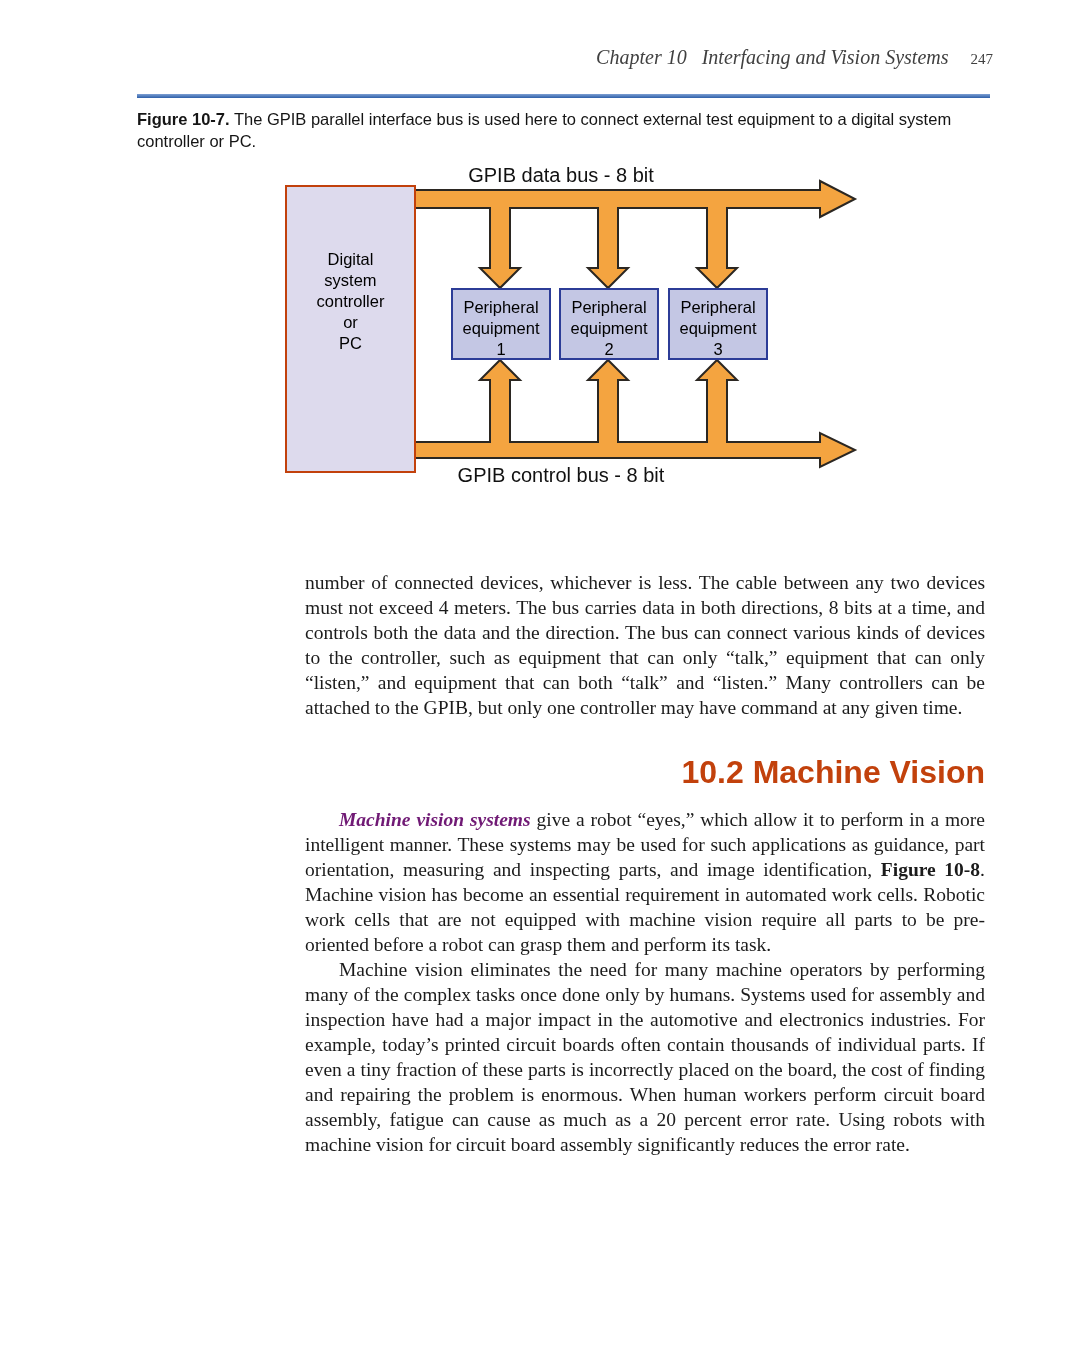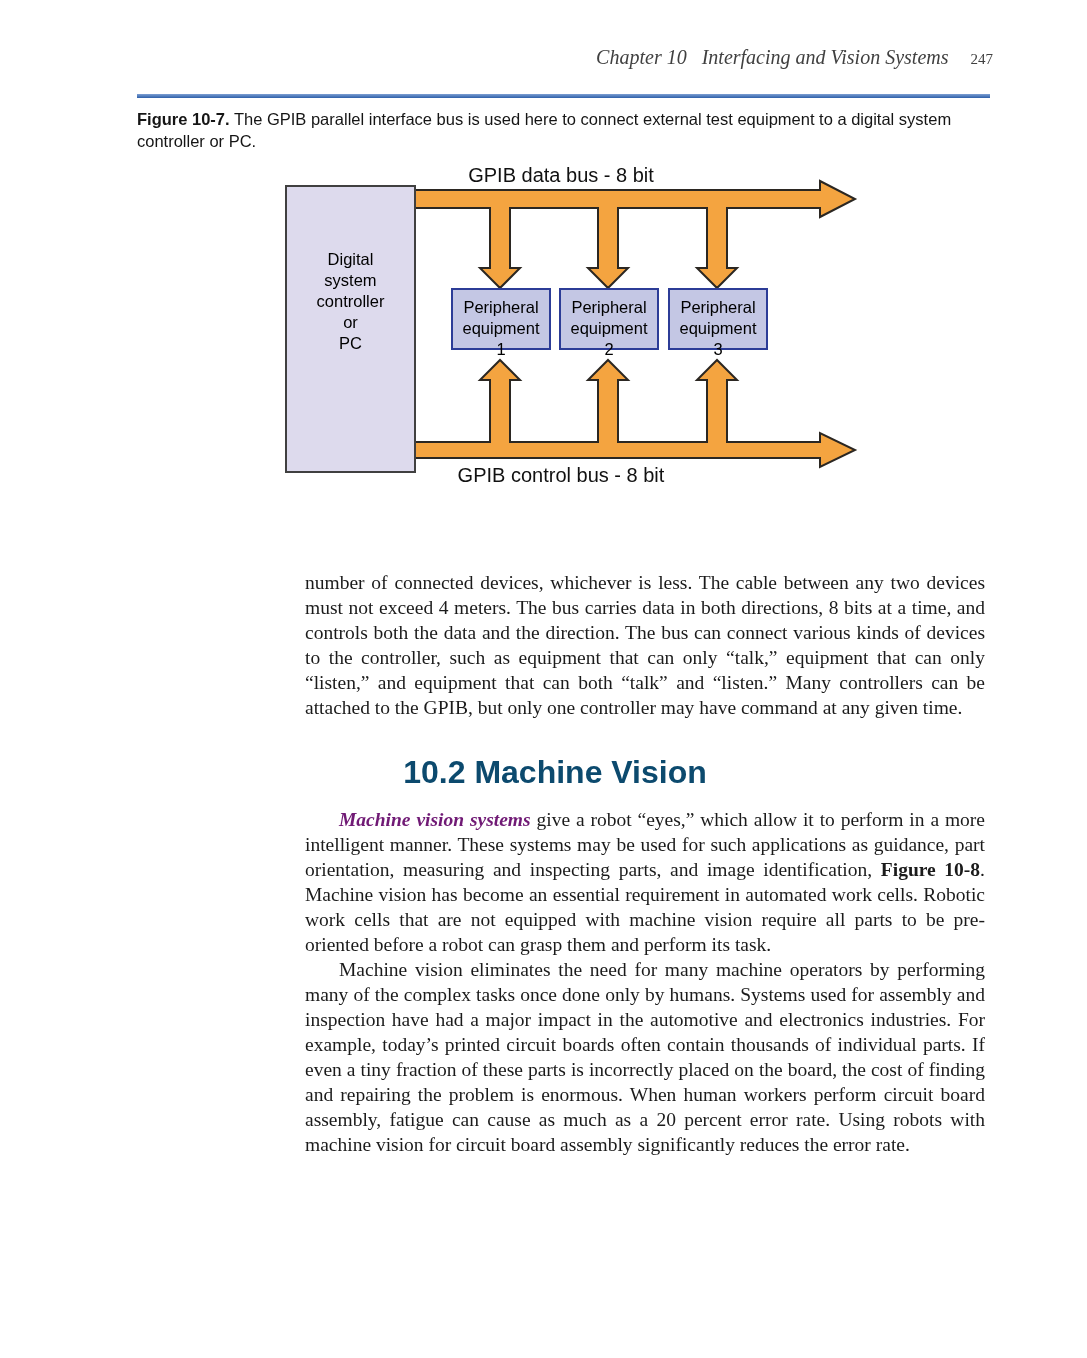--- a/index.html
+++ b/index.html
@@ -19,37 +19,37 @@
   .figure-caption{left:137px;top:108px;width:828px;
       font-family:"Liberation Sans",sans-serif;font-size:16.5px;line-height:22px;color:#151515;}
   .figure-caption .cap-label{font-weight:bold;}
 
   
   .bus-svg{left:270px;top:150px;}
   .node-box{box-sizing:border-box;display:flex;flex-direction:column;align-items:center;
       font-family:"Liberation Sans",sans-serif;font-size:16.5px;line-height:21px;color:#000;
       text-align:center;}
   .controller-box{left:285px;top:185px;width:131px;height:288px;
-      background:#dddaed;border:2px solid #404040;padding-top:62px;}
-  .periph-box{top:288px;width:100px;height:62px;
+      background:#dddaed;border:2px solid #c2410c;padding-top:62px;}
+  .periph-box{top:288px;width:100px;height:72px;
       background:#c4c7e4;border:2px solid #2c3c97;padding-top:7px;}
   .periph-1{left:451px;} .periph-2{left:559px;} .periph-3{left:668px;}
   .bus-label{left:430px;width:262px;text-align:center;
       font-family:"Liberation Sans",sans-serif;font-size:20px;color:#111;}
   .data-bus-label{top:164px;}
   .control-bus-label{top:464px;}
 
   
   .body-text{left:305px;top:570px;width:680px;font-size:19.5px;line-height:25px;
       text-align:justify;}
   .body-text p{margin:0;}
   .body-text p.indented{text-indent:34px;}
   .section-heading{margin:34px 0 16px -180px;
       font-family:"Liberation Sans",sans-serif;font-weight:bold;font-size:32px;line-height:37px;
-      color:#0c4a6e;text-align:center;text-indent:0;}
+      color:#c2410c;text-align:right;text-indent:0;}
   .term{color:#701a75;font-weight:bold;font-style:italic;}
   .bold{font-weight:bold;}
 </style>
 </head>
 <body>
 
 <div class="abs running-header">
   <span class="chapter">Chapter 10</span>
   <span class="title">Interfacing and Vision Systems</span>
   <span class="pagenum">247</span>

